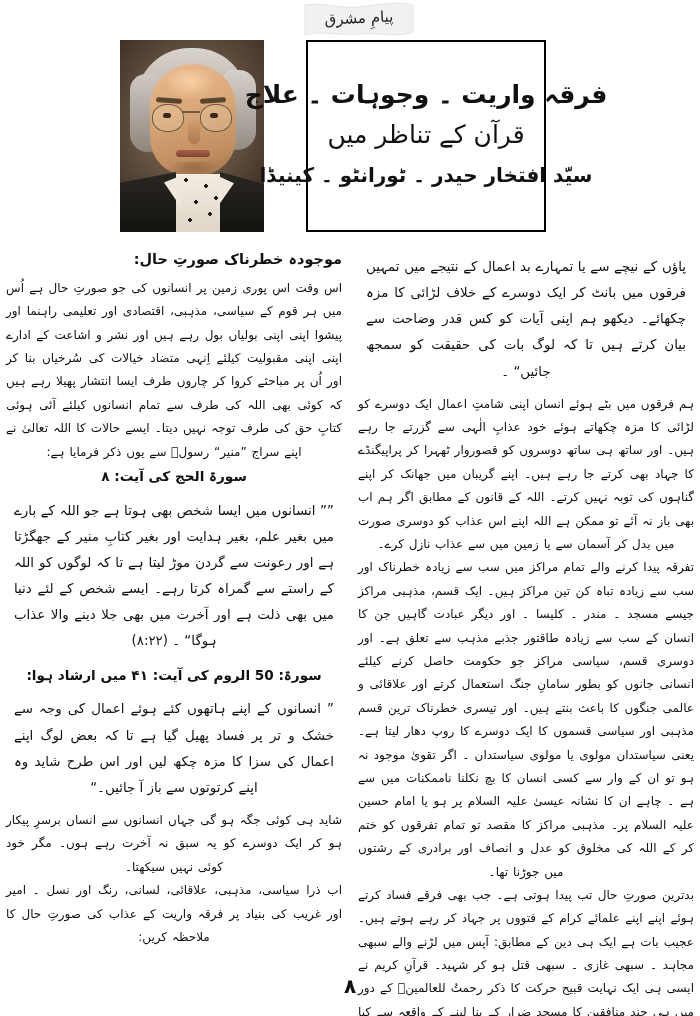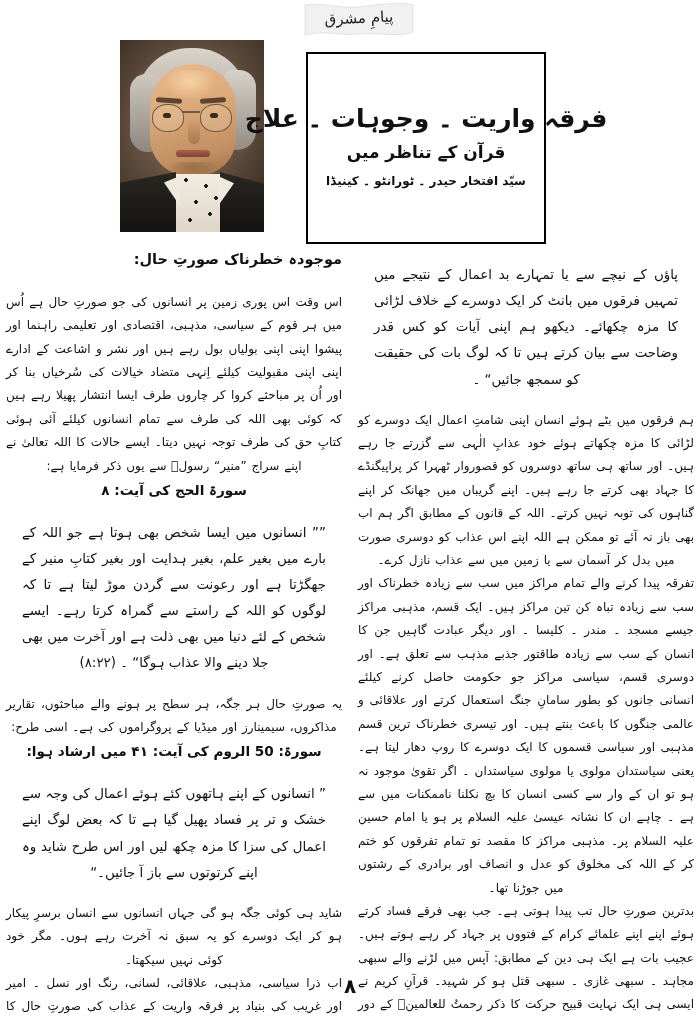--- a/index.html
+++ b/index.html
@@ -198,21 +198,21 @@
     width: 16px; height: 30px;
     background: #efe8dc;
   }
   #author-photo .collar-l { left: 44px; clip-path: polygon(100% 0, 100% 100%, 0 22%); }
   #author-photo .collar-r { left: 98px; clip-path: polygon(0 0, 100% 24%, 0 100%); }
 
   
   #title-box {
     position: absolute;
     left: 186px;
-    top: 12px;
+    top: 0;
     width: 240px;
     height: 192px;
     border: 2.5px solid #000000;
     box-sizing: border-box;
     background: #ffffff;
     display: flex;
     flex-direction: column;
     justify-content: center;
     align-items: center;
     padding: 4px 8px 10px;
@@ -220,28 +220,28 @@
   }
   #title-line-1 {
     font-size: 25px;
     line-height: 1.45;
     font-weight: 700;
     white-space: nowrap;
     letter-spacing: -0.2px;
     margin-bottom: 3px;
   }
   #title-line-2 {
-    font-size: 17px;
+    font-size: 25px;
     line-height: 1.45;
-    font-weight: 700;
+    font-weight: 400;
     white-space: nowrap;
     margin-bottom: 8px;
   }
   #title-byline {
-    font-size: 12px;
+    font-size: 20px;
     line-height: 1.4;
     font-weight: 700;
     white-space: nowrap;
   }
 
   
   #body-columns {
     position: absolute;
     left: 6px;
     top: 246px;
@@ -252,21 +252,21 @@
     gap: 16px;
   }
   .column {
     flex: 1 1 0;
     min-width: 0;
   }
   .col-heading {
     font-size: 14.5px;
     font-weight: 700;
     line-height: 1.85;
-    margin: 0 0 18px 0;
+    margin: 0 0 4px 0;
     text-align: right;
   }
   .para {
     font-size: 12px;
     line-height: 1.95;
     margin: 0;
     text-align: justify;
     text-align-last: center;
     word-spacing: 1px;
   }
@@ -274,21 +274,21 @@
   .verse-ref {
     font-size: 13.6px;
     font-weight: 700;
     line-height: 1.9;
     margin: 0;
     text-align: center;
   }
   .quote {
     font-size: 13.4px;
     line-height: 1.95;
-    margin: 16px;
+    margin: 8px;
     text-align: justify;
     text-align-last: center;
   }
 
   
   #page-number {
     position: absolute;
     left: 0;
     right: 0;
     bottom: 18px;
@@ -349,21 +349,20 @@
     <p class="para">ہم فرقوں میں بٹے ہوئے انسان اپنی شامتِ اعمال ایک دوسرے کو لڑائی کا مزہ چکھاتے ہوئے خود عذابِ الٰہی سے گزرتے جا رہے ہیں۔ اور ساتھ ہی ساتھ دوسروں کو قصوروار ٹھہرا کر پراپیگنڈے کا جہاد بھی کرتے جا رہے ہیں۔ اپنے گریبان میں جھانک کر اپنے گناہوں کی توبہ نہیں کرتے۔ اللہ کے قانون کے مطابق اگر ہم اب بھی باز نہ آئے تو ممکن ہے اللہ اپنے اس عذاب کو دوسری صورت میں بدل کر آسمان سے یا زمین میں سے عذاب نازل کرے۔</p>
     <p class="para">تفرقہ پیدا کرنے والے تمام مراکز میں سب سے زیادہ خطرناک اور سب سے زیادہ تباہ کن تین مراکز ہیں۔ ایک قسم، مذہبی مراکز جیسے مسجد ۔ مندر ۔ کلیسا ۔ اور دیگر عبادت گاہیں جن کا انسان کے سب سے زیادہ طاقتور جذبے مذہب سے تعلق ہے۔ اور دوسری قسم، سیاسی مراکز جو حکومت حاصل کرنے کیلئے انسانی جانوں کو بطور سامانِ جنگ استعمال کرتے اور علاقائی و عالمی جنگوں کا باعث بنتے ہیں۔ اور تیسری خطرناک ترین قسم مذہبی اور سیاسی قسموں کا ایک دوسرے کا روپ دھار لیتا ہے۔ یعنی سیاستدان مولوی یا مولوی سیاستدان ۔ اگر تقویٰ موجود نہ ہو تو ان کے وار سے کسی انسان کا بچ نکلنا ناممکنات میں سے ہے ۔ چاہے ان کا نشانہ عیسیٰ علیہ السلام پر ہو یا امام حسین علیہ السلام پر۔ مذہبی مراکز کا مقصد تو تمام تفرقوں کو ختم کر کے اللہ کی مخلوق کو عدل و انصاف اور برادری کے رشتوں میں جوڑنا تھا۔</p>
     <p class="para">بدترین صورتِ حال تب پیدا ہوتی ہے۔ جب بھی فرقے فساد کرتے ہوئے اپنے اپنے علمائے کرام کے فتووں پر جہاد کر رہے ہوتے ہیں۔ عجیب بات ہے ایک ہی دین کے مطابق: آپس میں لڑنے والے سبھی مجاہد ۔ سبھی غازی ۔ سبھی قتل ہو کر شہید۔ قرآنِ کریم نے ایسی ہی ایک نہایت قبیح حرکت کا ذکر رحمتُ للعالمینؐ کے دور میں ہی چند منافقین کا مسجدِ ضرار کے بنا لینے کے واقعہ سے کیا ہے ۔۔ بڑے تفکر اور تدبر کے انداز میں اسکو پڑھیں جیسے قرآن الحکیم کو پڑھنے کا حکم ہے۔</p>
   </div>
 
   <div class="column" id="right-column">
     <h2 class="col-heading">موجودہ خطرناک صورتِ حال:</h2>
     <p class="para">اس وقت اس پوری زمین پر انسانوں کی جو صورتِ حال ہے اُس میں ہر قوم کے سیاسی، مذہبی، اقتصادی اور تعلیمی راہنما اور پیشوا اپنی اپنی بولیاں بول رہے ہیں اور نشر و اشاعت کے ادارے اپنی اپنی مقبولیت کیلئے اِنہی متضاد خیالات کی سُرخیاں بنا کر اور اُن پر مباحثے کروا کر چاروں طرف ایسا انتشار پھیلا رہے ہیں کہ کوئی بھی اللہ کی طرف سے تمام انسانوں کیلئے آئی ہوئی کتابِ حق کی طرف توجہ نہیں دیتا۔ ایسے حالات کا اللہ تعالیٰ نے اپنے سراج ”منیر“ رسولؐ سے یوں ذکر فرمایا ہے:</p>
     <p class="verse-ref">سورۃ الحج کی آیت: ۸</p>
     <p class="quote">”” انسانوں میں ایسا شخص بھی ہوتا ہے جو اللہ کے بارے میں بغیر علم، بغیر ہدایت اور بغیر کتابِ منیر کے جھگڑتا ہے اور رعونت سے گردن موڑ لیتا ہے تا کہ لوگوں کو اللہ کے راستے سے گمراہ کرتا رہے۔ ایسے شخص کے لئے دنیا میں بھی ذلت ہے اور آخرت میں بھی جلا دینے والا عذاب ہوگا“ ۔ (۸:۲۲)</p>
-    <p class="para">یہ صورتِ حال ہر جگہ، ہر سطح پر ہونے والے مباحثوں، تقاریر مذاکروں، سیمینارز اور میڈیا کے پروگراموں کی ہے۔ اسی طرح:</p>
     <p class="verse-ref">سورۃ: 50 الروم کی آیت: ۴۱ میں ارشاد ہوا:</p>
     <p class="quote">” انسانوں کے اپنے ہاتھوں کئے ہوئے اعمال کی وجہ سے خشک و تر پر فساد پھیل گیا ہے تا کہ بعض لوگ اپنے اعمال کی سزا کا مزہ چکھ لیں اور اس طرح شاید وہ اپنے کرتوتوں سے باز آ جائیں۔“</p>
     <p class="para">شاید ہی کوئی جگہ ہو گی جہاں انسانوں سے انسان برسرِ پیکار ہو کر ایک دوسرے کو یہ سبق نہ آخرت رہے ہوں۔ مگر خود کوئی نہیں سیکھتا۔</p>
     <p class="para">اب ذرا سیاسی، مذہبی، علاقائی، لسانی، رنگ اور نسل ۔ امیر اور غریب کی بنیاد پر فرقہ واریت کے عذاب کی صورتِ حال کا ملاحظہ کریں:</p>
 
   </div>
 
 </div>
 
 <div id="page-number">۸</div>

